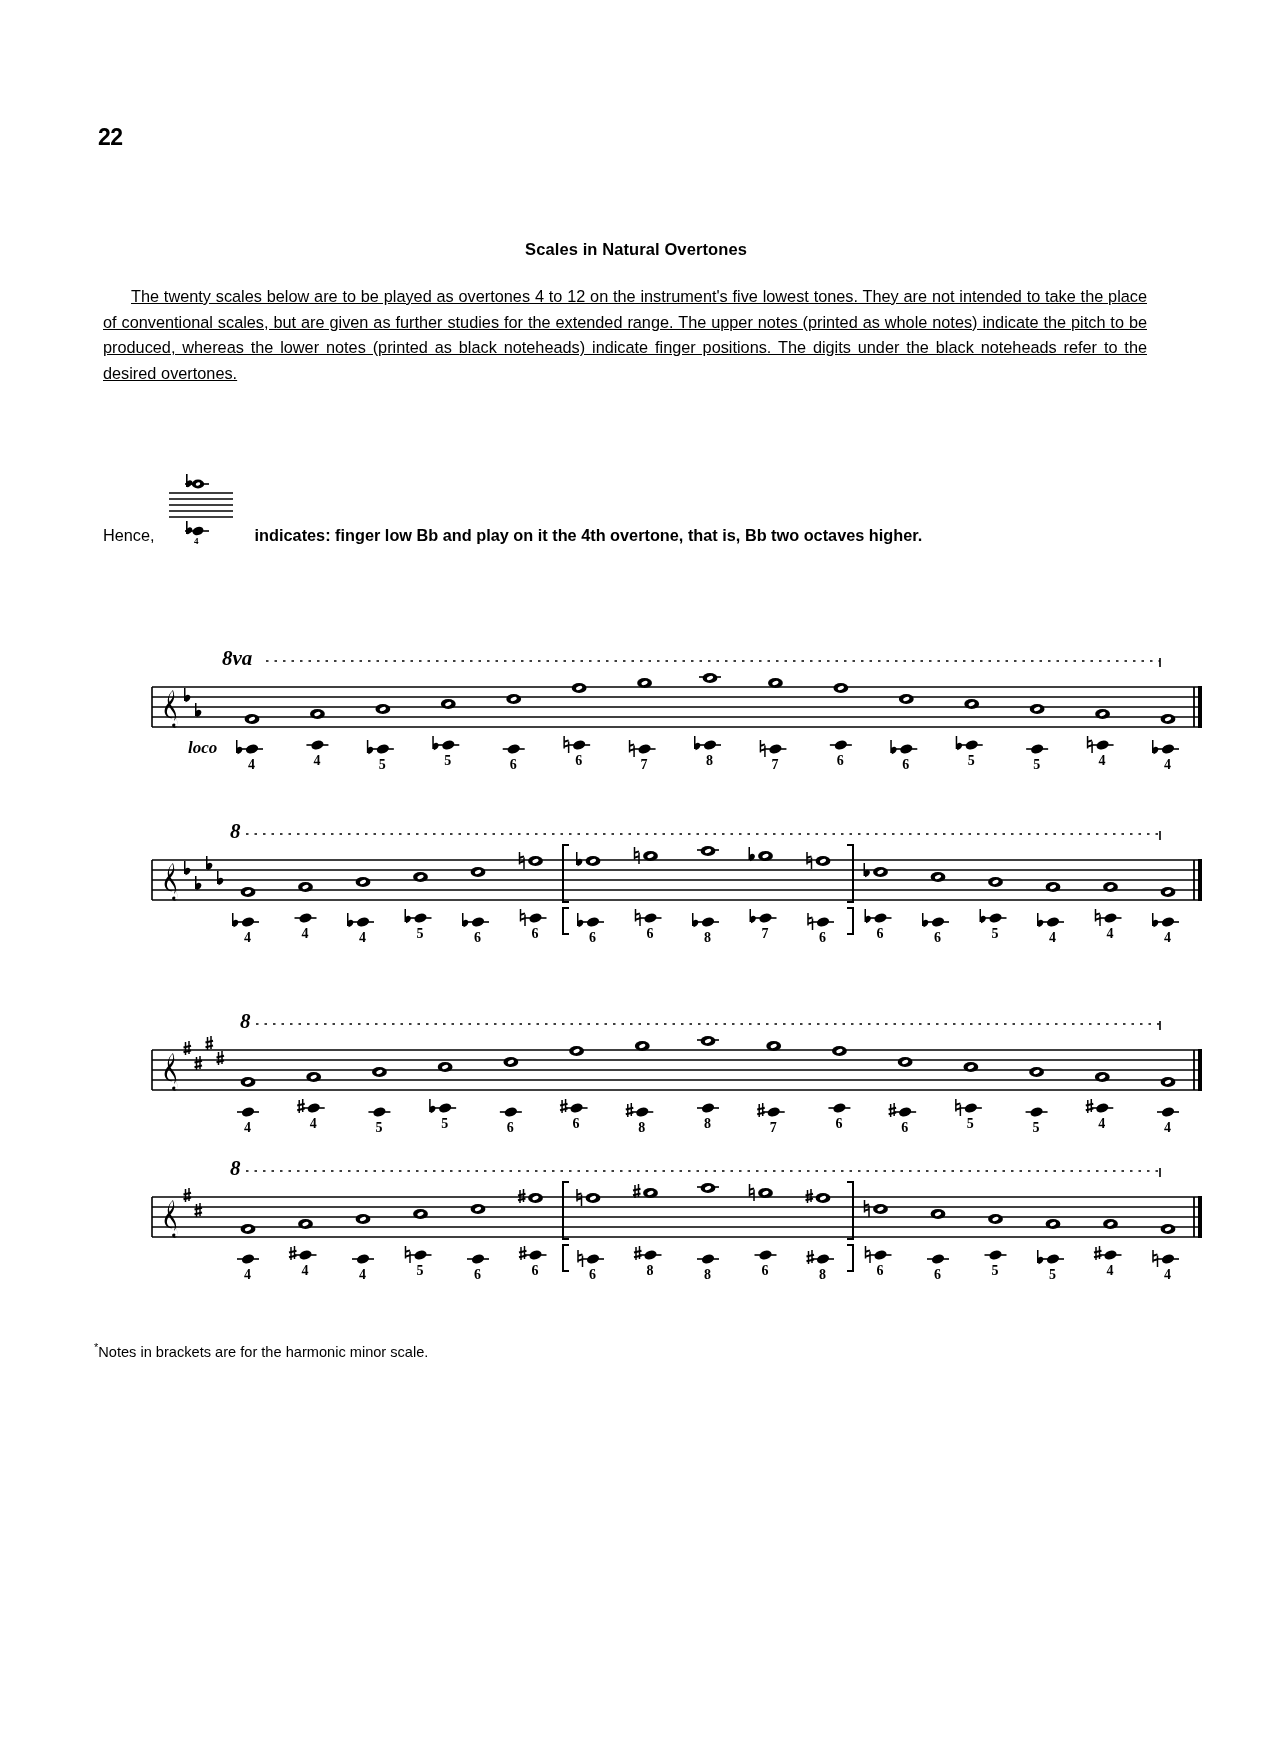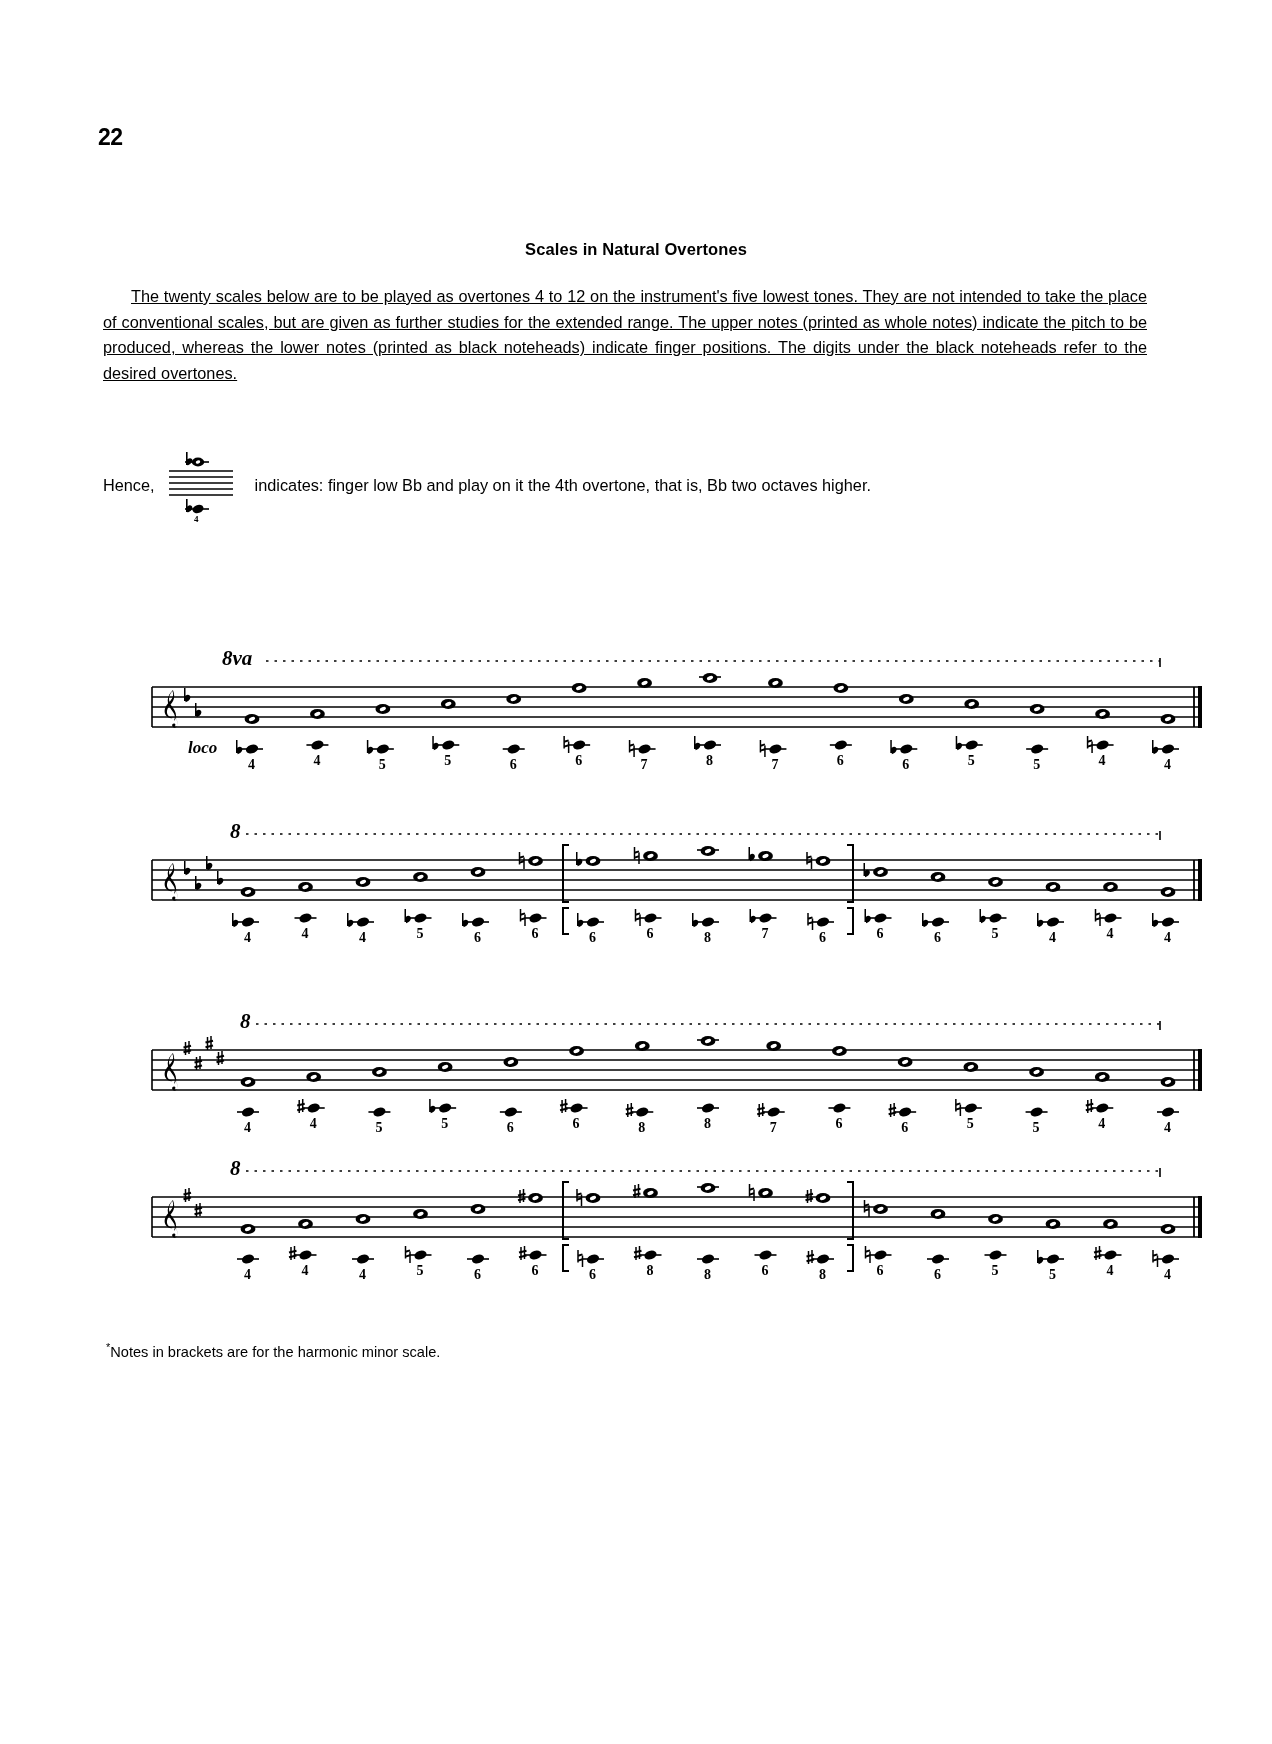--- a/index.html
+++ b/index.html
@@ -45,58 +45,59 @@
     font-size: 16.3px;
     line-height: 25.5px;
     text-align: justify;
     text-indent: 28px;
     word-spacing: 0.2px;
     text-decoration: underline;
   }
   
   .hence-row {
     position: absolute;
-    left: 103px; top: 447px;
+    left: 103px; top: 469px;
     display: flex;
-    align-items: center;
+    align-items: flex-end;
     width: 1000px;
   }
   .hence-label {
     font-size: 16.3px;
     margin-right: 10px;
     white-space: nowrap;
   }
   .hence-example {
     width: 72px;
     height: 76px;
     position: relative;
     margin-right: 18px;
   }
   .hence-text {
     font-size: 16.3px;
     white-space: nowrap;
+    font-weight: bold;
   }
   
   .octave-note {
     position: absolute;
     left: 110px; top: 593px;
     font-size: 16.3px;
   }
   
   .system {
     position: absolute;
     left: 0;
     width: 1272px;
     padding-left: 40px;
   }
   .sys-svg { display: block; }
   
   .footnote {
     position: absolute;
-    left: 106px; top: 1341px;
+    left: 94px; top: 1341px;
     font-size: 14.6px;
   }
   .footnote .star { vertical-align: super; font-size: 11px; }
 </style>
 </head>
 <body>
 
 <div class="page">
 
   <div class="page-number">22</div>

